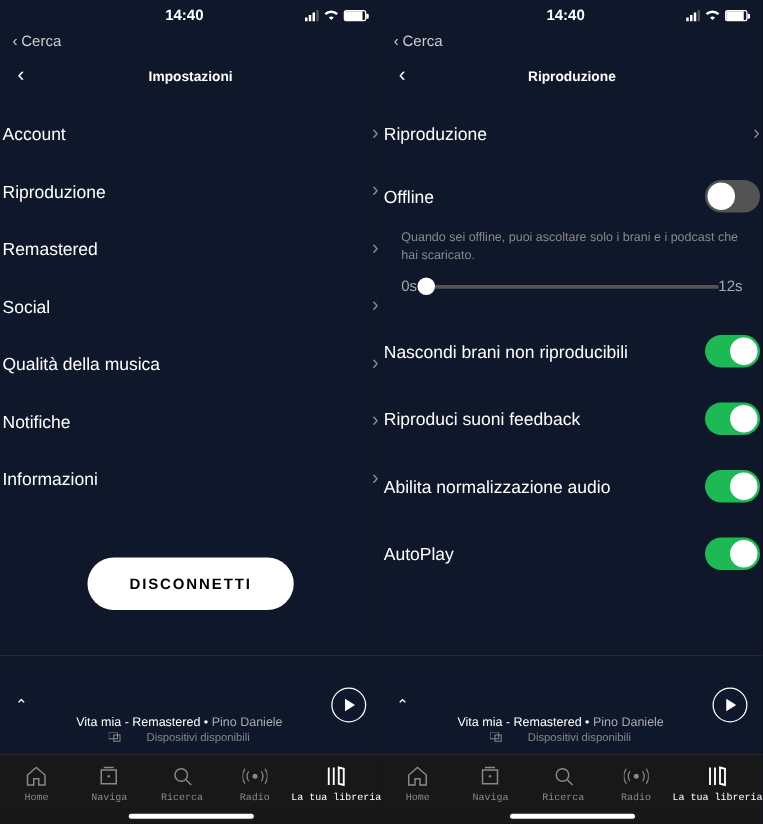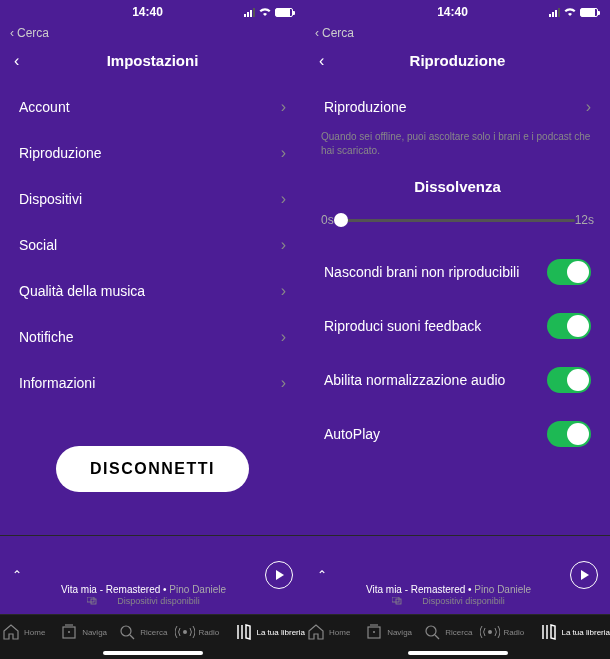--- a/index.html
+++ b/index.html
@@ -1,56 +1,56 @@
 <!DOCTYPE html>
 <html><head>
 <meta charset="utf-8">
 <style>
 * { margin: 0; padding: 0; box-sizing: border-box; }
 body { background: #000; font-family: -apple-system, "Helvetica Neue", Arial, sans-serif; color: #fff; width: 610px; height: 659px; overflow: hidden; display: flex; }
-.screen { width: 305px; height: 659px; background: #4c1d95; display: flex; flex-direction: column; position: relative; }
+.screen { width: 305px; height: 659px; background: #0f172a; display: flex; flex-direction: column; position: relative; }
 .status-bar { height: 24px; display: flex; justify-content: space-between; align-items: center; padding: 0 12px; font-size: 12px; font-weight: 600; }
 .status-left { width: 50px; }
 .status-center { flex: 1; text-align: center; }
 .status-right { width: 60px; display: flex; align-items: center; justify-content: flex-end; gap: 3px; }
 .bars { display: inline-flex; align-items: flex-end; gap: 1px; }
 .bars i { width: 2px; background: #fff; display: block; }
 .bars i:nth-child(1){height:3px}.bars i:nth-child(2){height:5px}.bars i:nth-child(3){height:7px}.bars i:nth-child(4){height:9px;background:#555}
 .battery { width: 18px; height: 9px; border: 1px solid #fff; border-radius: 2px; position: relative; }
 .battery::after { content:""; position:absolute; right:-3px; top:2px; width:2px; height:4px; background:#fff; border-radius:0 1px 1px 0;}
 .battery i { display:block; height:100%; width:90%; background:#fff; }
 .back-row { display: flex; align-items: center; padding: 2px 10px 6px; font-size: 12px; color: #ccc; gap: 3px; }
 .header { position: relative; text-align: center; padding: 6px 0 14px; }
-.header-title { font-size: 15px; font-weight: 700; }
+.header-title { font-size: 11px; font-weight: 700; }
 .back-chev { position: absolute; left: 14px; top: 6px; font-size: 16px; color: #fff; }
 .content { flex: 1; overflow: hidden; }
-.row { display: flex; justify-content: space-between; align-items: center; padding: 14px 19px; font-size: 14px; }
+.row { display: flex; justify-content: space-between; align-items: center; padding: 14px 2px; font-size: 14px; }
 .chev { color: #888; font-size: 16px; }
-.disconnect { margin: 40px auto 0; background: #fff; color: #000; font-size: 16px; font-weight: 700; letter-spacing: 1.5px; padding: 14px 34px; border-radius: 30px; display: block; text-align: center; width: fit-content; }
+.disconnect { margin: 40px auto 0; background: #fff; color: #000; font-size: 12px; font-weight: 700; letter-spacing: 1.5px; padding: 14px 34px; border-radius: 30px; display: block; text-align: center; width: fit-content; }
 .toggle { width: 44px; height: 26px; border-radius: 14px; position: relative; }
 .toggle.off { background: #535353; }
 .toggle.on { background: #1db954; }
 .toggle i { position: absolute; width: 22px; height: 22px; background: #fff; border-radius: 50%; top: 2px; }
 .toggle.off i { left: 2px; }
 .toggle.on i { right: 2px; }
 .subtext { padding: 0 16px 10px; font-size: 10px; color: #888; line-height: 1.4; }
 .section-title { text-align: center; font-size: 15px; font-weight: 700; padding: 10px 0 18px; }
 .slider-row { display: flex; align-items: center; padding: 0 16px 18px; font-size: 12px; color: #aaa; }
 .slider { flex: 1; height: 3px; background: #535353; border-radius: 2px; position: relative; }
 .slider i { position: absolute; left: 0; top: -6px; width: 14px; height: 14px; background: #fff; border-radius: 50%; }
 .now-playing { border-top: 1px solid #282828; display: flex; align-items: center; padding: 8px 12px; gap: 8px; }
 .np-chev { color: #fff; font-size: 12px; }
 .np-text { flex: 1; text-align: center; font-size: 10px; overflow: hidden; }
 .np-title { white-space: nowrap; margin-top: 40px; }
 .np-title .artist { color: #aaa; }
 .np-sub { color: #888; font-size: 9px; display: flex; align-items: center; justify-content: center; gap: 20px; margin-top: 1px; }
 .play-circle { width: 28px; height: 28px; border: 1.5px solid #fff; border-radius: 50%; display: flex; align-items: center; justify-content: center; }
 .play-tri { width: 0; height: 0; border-left: 8px solid #fff; border-top: 5px solid transparent; border-bottom: 5px solid transparent; margin-left: 2px; }
 .tabbar { display: flex; background: #181818; border-top: 1px solid #282828; }
-.tab { flex: 1; display: flex; flex-direction: row; align-items: center; padding: 6px 0 4px; gap: 2px; color: #888; }
+.tab { flex: 1; display: flex; flex-direction: column; align-items: center; padding: 6px 0 4px; gap: 2px; color: #888; font-family: Liberation Mono, monospace; }
 .tab.active { color: #fff; }
 .tab-label { font-size: 8px; white-space: nowrap; }
 .tab-icon { width: 22px; height: 22px; display: flex; align-items: center; justify-content: center; }
 .home-indicator { height: 12px; display: flex; justify-content: center; align-items: center; background: #181818; }
 .home-indicator i { width: 100px; height: 4px; background: #fff; border-radius: 3px; }
 svg { display: block; }
 </style>
 </head>
 <body>
 
@@ -84,21 +84,21 @@
   <div class="content">
     <div class="row">
         <span>Account</span>
         <span class="chev">›</span>
       </div>
     <div class="row">
         <span>Riproduzione</span>
         <span class="chev">›</span>
       </div>
     <div class="row">
-        <span>Dispositivi</span>
+        <span>Remastered</span>
         <span class="chev">›</span>
       </div>
     <div class="row">
         <span>Social</span>
         <span class="chev">›</span>
       </div>
     <div class="row">
         <span>Qualità della musica</span>
         <span class="chev">›</span>
       </div>
@@ -204,22 +204,27 @@
   </div>
   <div class="header">
     <span class="back-chev">‹</span>
     <span class="header-title">Riproduzione</span>
   </div>
   <div class="content">
     <div class="row">
         <span>Riproduzione</span>
         <span class="chev">›</span>
       </div>
+    <div class="row">
+        <span>Offline</span>
+        <span class="toggle off">
+          <i></i>
+        </span>
+      </div>
     <div class="subtext">Quando sei offline, puoi ascoltare solo i brani e i podcast che hai scaricato.</div>
-    <div class="section-title">Dissolvenza</div>
     <div class="slider-row">
       <span>0s</span>
       <div class="slider">
           <i></i>
         </div>
       <span>12s</span>
     </div>
     <div class="row">
         <span>Nascondi brani non riproducibili</span>
         <span class="toggle on">

